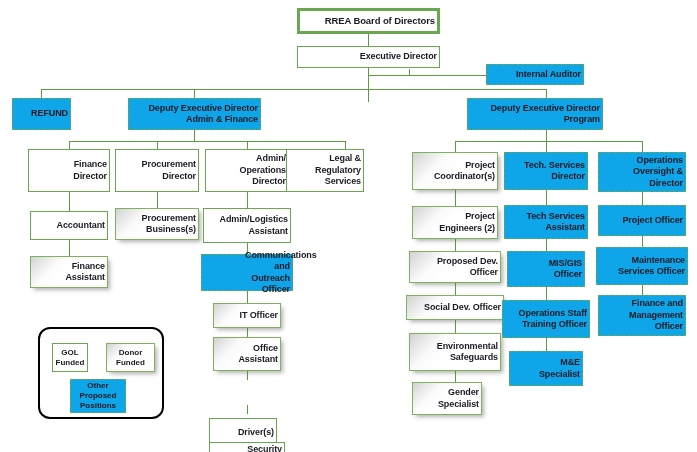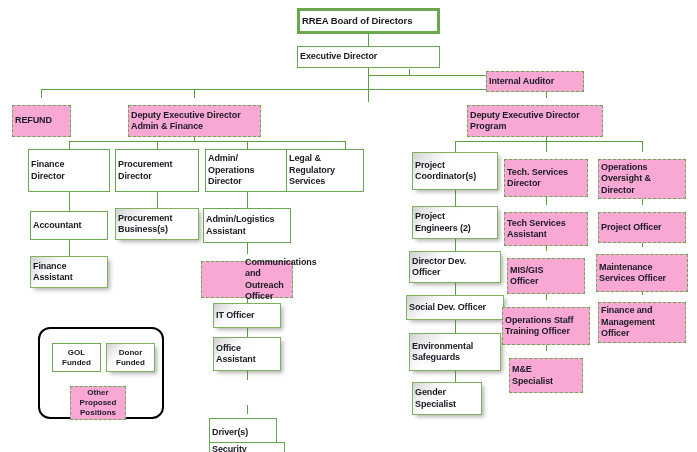--- a/index.html
+++ b/index.html
@@ -20,21 +20,21 @@
   .lnv{width:1px;}
   .lnh{height:1px;}
 
   
   .node{
     position:absolute;
     box-sizing:border-box;
     display:flex;
     align-items:center;
     justify-content:center;
-    text-align:left;
+    text-align:right;
     color:#1a1a24;
     font-weight:bold;
     font-size:9px;
     line-height:11.5px;
     letter-spacing:-0.1px;
     background:#ffffff;
     border:1px solid #6aa84f;
     padding:1px 2px;
     z-index:3;
   }
@@ -50,22 +50,21 @@
   .n-donor{
     border:1px solid #7fb25f;
     background:
       linear-gradient(135deg,#d2d2d2 0%,#e6e6e6 14%,#fbfbfb 30%,#ffffff 48%,#ffffff 100%);
     box-shadow:3px 3px 4px -1px rgba(90,90,90,0.45);
   }
 
   
   .n-dash{
     border:1px dashed #6aa84f;
-    background:#f9a8d4;
-    margin-top:7px;
+    background:#0ea5e9;
   }
 
   
   #legend{
     position:absolute;
     box-sizing:border-box;
     border:2px solid #000000;
     border-radius:12px;
     background:#ffffff;
     z-index:4;
@@ -232,21 +231,21 @@
     <span>Project</span>
     <span>Coordinator(s)</span>
   </div>
 
   <div class="node n-donor" style="left:412px;top:206px;width:86px;height:33px;flex-direction:column;">
     <span>Project</span>
     <span>Engineers (2)</span>
   </div>
 
   <div class="node n-donor" style="left:409px;top:251px;width:92px;height:32px;flex-direction:column;">
-    <span>Director Dev.</span>
+    <span>Proposed Dev.</span>
     <span>Officer</span>
   </div>
 
   <div class="node n-donor" style="left:406px;top:295px;width:98px;height:25px;">
     <span>Social Dev. Officer</span>
   </div>
 
   <div class="node n-donor" style="left:409px;top:333px;width:92px;height:38px;flex-direction:column;">
     <span>Environmental</span>
     <span>Safeguards</span>
@@ -297,21 +296,21 @@
     <span>Services Officer</span>
   </div>
 
   <div class="node n-dash" style="left:598px;top:295px;width:88px;height:41px;flex-direction:column;">
     <span>Finance and</span>
     <span>Management</span>
     <span>Officer</span>
   </div>
 
   <div id="legend" style="left:38px;top:327px;width:126px;height:92px;">
-    <div class="lg-box n-gol" style="left:12px;top:14px;width:49px;height:29px;flex-direction:column;border:1px solid #6aa84f;background:#fff;">
+    <div class="lg-box n-gol" style="left:12px;top:14px;width:36px;height:29px;flex-direction:column;border:1px solid #6aa84f;background:#fff;">
       <span>GOL</span>
       <span>Funded</span>
     </div>
     <div class="lg-box n-donor" style="left:66px;top:14px;width:49px;height:29px;flex-direction:column;">
       <span>Donor</span>
       <span>Funded</span>
     </div>
     <div class="lg-box n-dash" style="left:30px;top:50px;width:56px;height:34px;flex-direction:column;">
       <span>Other</span>
       <span>Proposed</span>

